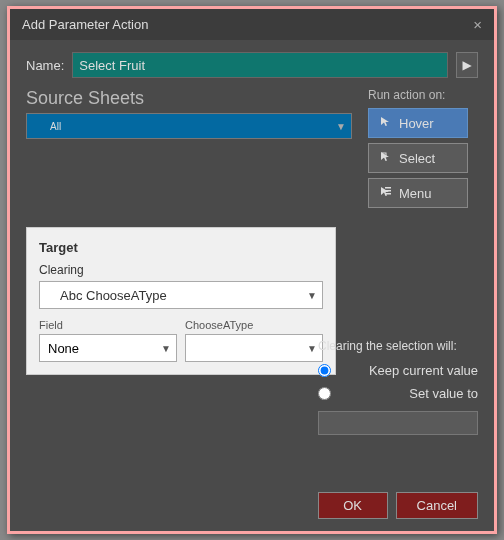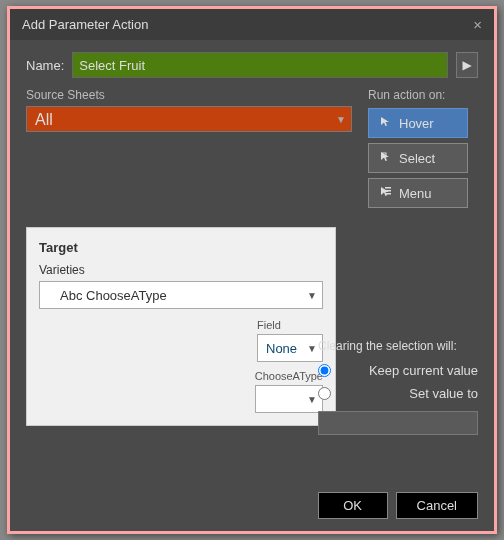--- a/index.html
+++ b/index.html
@@ -46,21 +46,21 @@
       margin-bottom: 10px;
       gap: 8px;
     }
     .name-row label {
       color: #ddd;
       font-size: 13px;
       white-space: nowrap;
     }
     .name-input {
       flex: 1;
-      background: #4d7c0f;
+      background: #0f766e;
       border: 1px solid #666;
       color: #ddd;
       padding: 4px 6px;
       font-size: 13px;
       height: 26px;
     }
     .name-arrow-btn {
       background: #555;
       border: 1px solid #777;
       color: #ddd;
@@ -74,34 +74,34 @@
     }
     .source-section {
       display: flex;
       gap: 16px;
     }
     .source-left {
       flex: 1;
     }
     .source-label {
       color: #bbb;
-      font-size: 12px;
+      font-size: 18px;
       margin-bottom: 4px;
     }
     .dropdown-row {
       position: relative;
       margin-bottom: 6px;
     }
     .dropdown-select {
       width: 100%;
-      background: #c2410c;
+      background: #0369a1;
       border: 1px solid #777;
       color: #ddd;
-      padding: 4px 24px 4px 8px;
-      font-size: 16px;
+      padding: 4px 24px 4px 23px;
+      font-size: 10px;
       height: 26px;
       appearance: none;
       cursor: pointer;
     }
     .dropdown-arrow {
       position: absolute;
       right: 6px;
       top: 50%;
       transform: translateY(-50%);
       color: #aaa;
@@ -198,35 +198,34 @@
       top: 50%;
       transform: translateY(-50%);
       color: #555;
       font-size: 10px;
       pointer-events: none;
     }
     .field-agg-row {
       display: flex;
       gap: 8px;
       align-items: flex-end;
-      flex-direction: column;
     }
     .field-col, .agg-col {
       flex: 1;
     }
     .field-label, .agg-label {
       color: #555;
       font-size: 11px;
       margin-bottom: 3px;
     }
     .field-select {
       width: 100%;
       background: white;
       border: 1px solid #aaa;
-      color: #0c4a6e;
+      color: #000000;
       padding: 4px 24px 4px 8px;
       font-size: 13px;
       height: 28px;
       appearance: none;
       cursor: pointer;
     }
     .agg-select {
       width: 100%;
       background: white;
       border: 1px solid #aaa;
@@ -274,21 +273,21 @@
       margin-top: 2px;
     }
     .footer {
       position: absolute;
       bottom: 12px;
       right: 16px;
       display: flex;
       gap: 8px;
     }
     .footer-btn {
-      background: #000000;
+      background: #7f1d1d;
       border: 1px solid #888;
       color: #ddd;
       padding: 5px 20px;
       font-size: 13px;
       cursor: pointer;
       min-width: 70px;
       text-align: center;
     }
   </style>
 </head>
@@ -349,21 +348,21 @@
               <rect x="6" y="8" width="6" height="1.5" fill="#ddd"></rect>
             </svg>
           </span>
           <span>Menu</span>
         </button>
       </div>
     </div>
 
     <div class="target-card">
       <div class="target-title">Target</div>
-      <div class="param-label">Varieties</div>
+      <div class="param-label">Clearing</div>
       <div class="param-dropdown">
         <select class="param-select">
           <option>Abc ChooseAType</option>
         </select>
         <span class="param-arrow">▼</span>
       </div>
       <div class="field-agg-row">
         <div class="field-col">
           <div class="field-label">Field</div>
           <div style="position:relative;">

